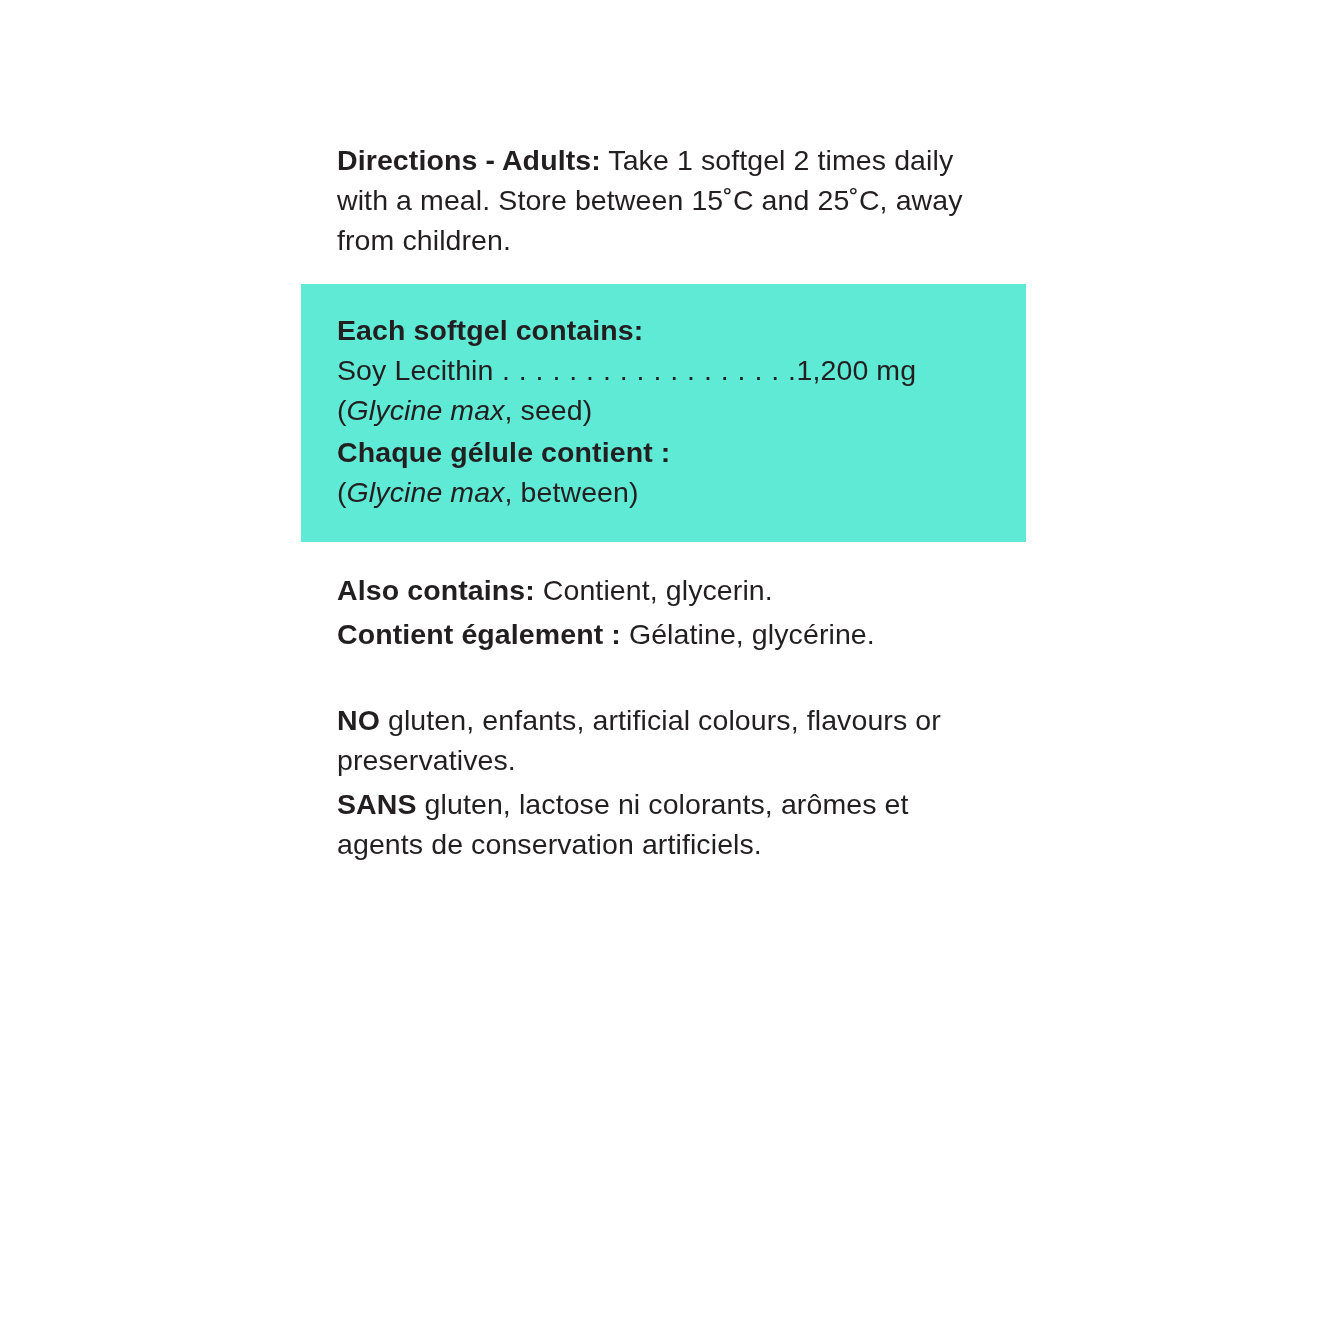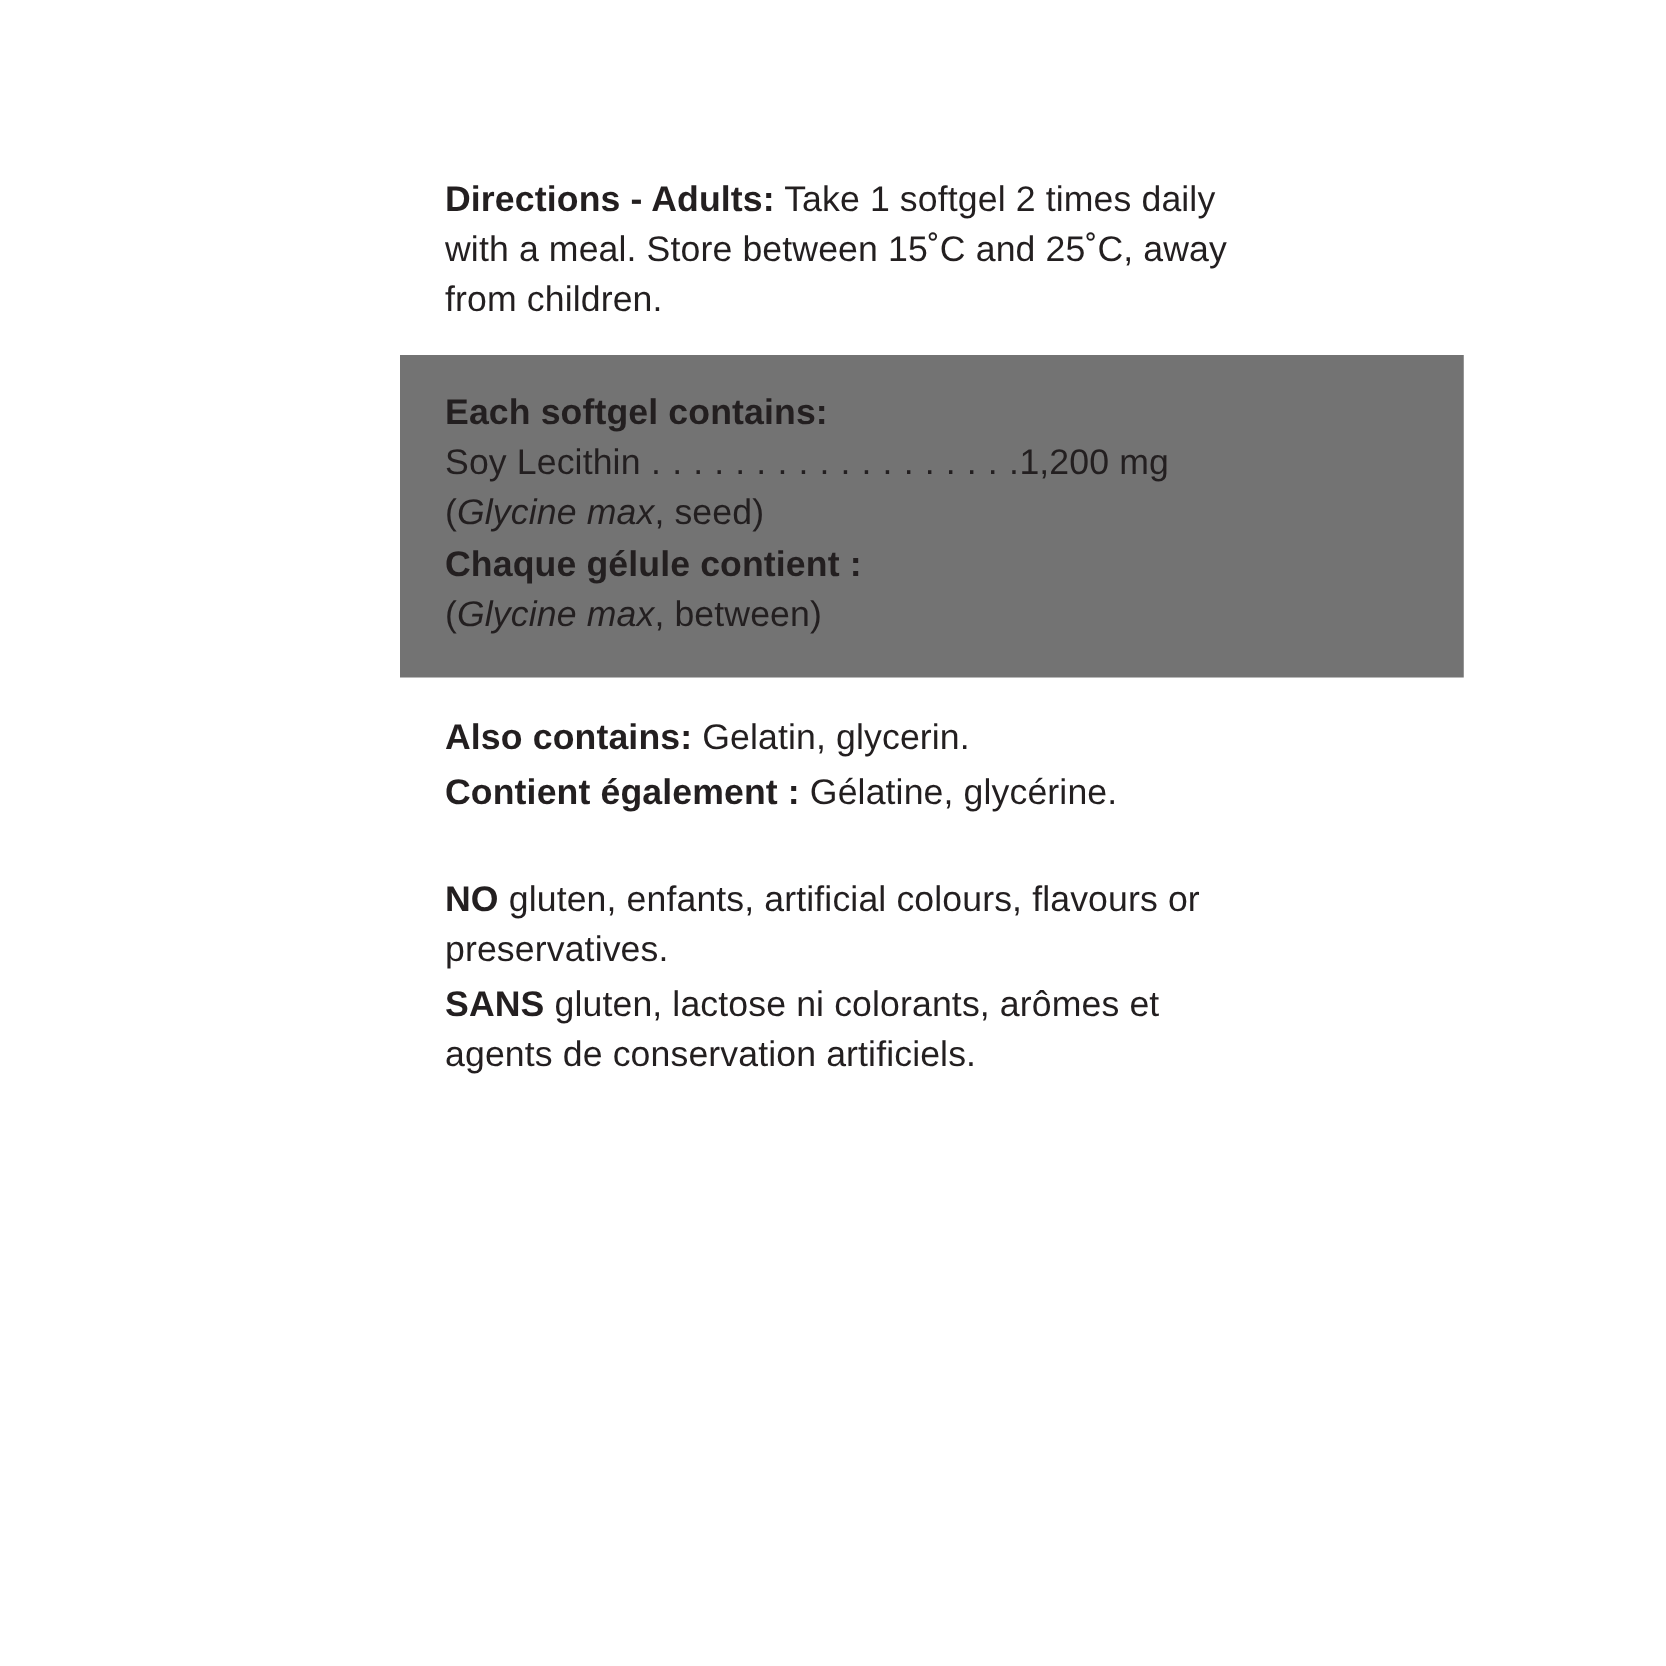--- a/index.html
+++ b/index.html
@@ -9,21 +9,21 @@
   body {
     width: 1333px;
     height: 1333px;
     background: #ffffff;
     font-family: "Liberation Sans", sans-serif;
     color: #231f20;
     overflow: hidden;
   }
   .label {
     position: absolute;
-    left: 356px;
+    left: 337px;
     top: 140px;
     width: 660px;
   }
   .block {
     padding: 0;
   }
   p {
     margin: 0;
     font-size: 28.5px;
     line-height: 40px;
@@ -35,26 +35,26 @@
   b, strong {
     font-weight: bold;
   }
   .italic {
     font-style: italic;
   }
   .directions-block {
     margin-bottom: 24px;
   }
   .ingredients-panel {
-    background: #737373;
+    background: #5eead4;
     padding: 26px 36px 30px 36px;
     margin-left: -36px;
     margin-right: -19px;
     box-sizing: border-box;
-    width: 851px;
+    width: 725px;
   }
   .ingredients-panel p {
     line-height: 40px;
   }
   .ing-line {
     white-space: nowrap;
   }
   .ing-sub {
     margin-bottom: 2px;
   }
@@ -79,21 +79,21 @@
 
   <div class="ingredients-panel">
     <p><b>Each softgel contains:</b></p>
     <p class="ing-line"><span>Soy Lecithin</span><span class="dots">  . . . . . . . . . . . . . . . . . .</span><span>1,200 mg</span></p>
     <p class="ing-sub"><span>(</span><span class="italic">Glycine max</span><span>, seed)</span></p>
     <p><b>Chaque gélule contient :</b></p>
     <p><span>(</span><span class="italic">Glycine max</span><span>, between)</span></p>
   </div>
 
   <div class="block also-block">
-    <p class="para"><b>Also contains:</b><span> Gelatin, glycerin.</span></p>
+    <p class="para"><b>Also contains:</b><span> Contient, glycerin.</span></p>
     <p class="para"><b>Contient également :</b><span> Gélatine, glycérine.</span></p>
   </div>
 
   <div class="block no-block">
     <p class="para"><b>NO</b><span> gluten, enfants, artificial colours, flavours or preservatives.</span></p>
     <p class="para"><b>SANS</b><span> gluten, lactose ni colorants, arômes et agents de conservation artificiels.</span></p>
   </div>
 
 </div>
 

